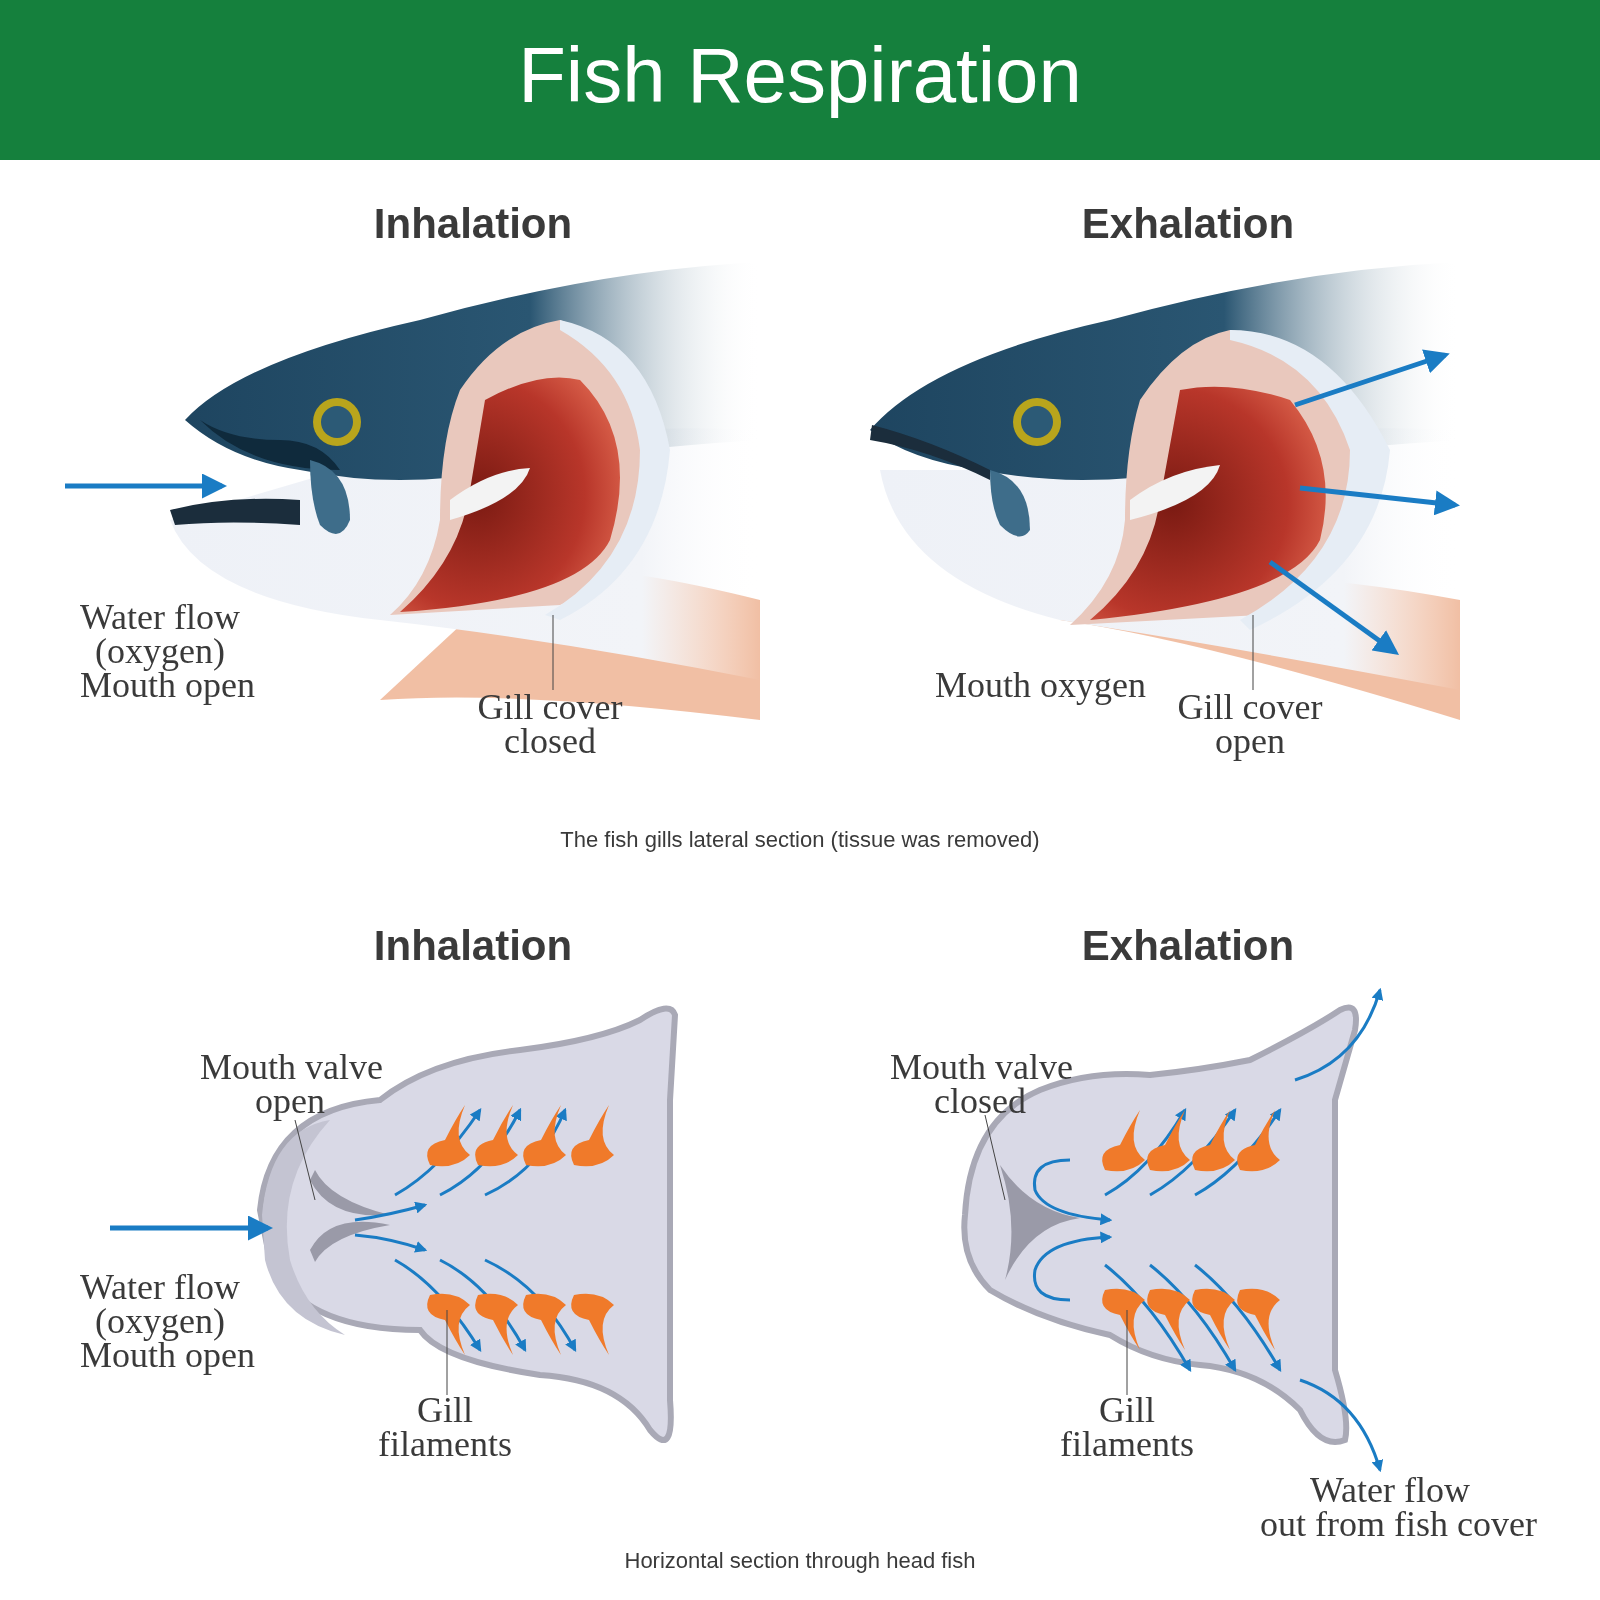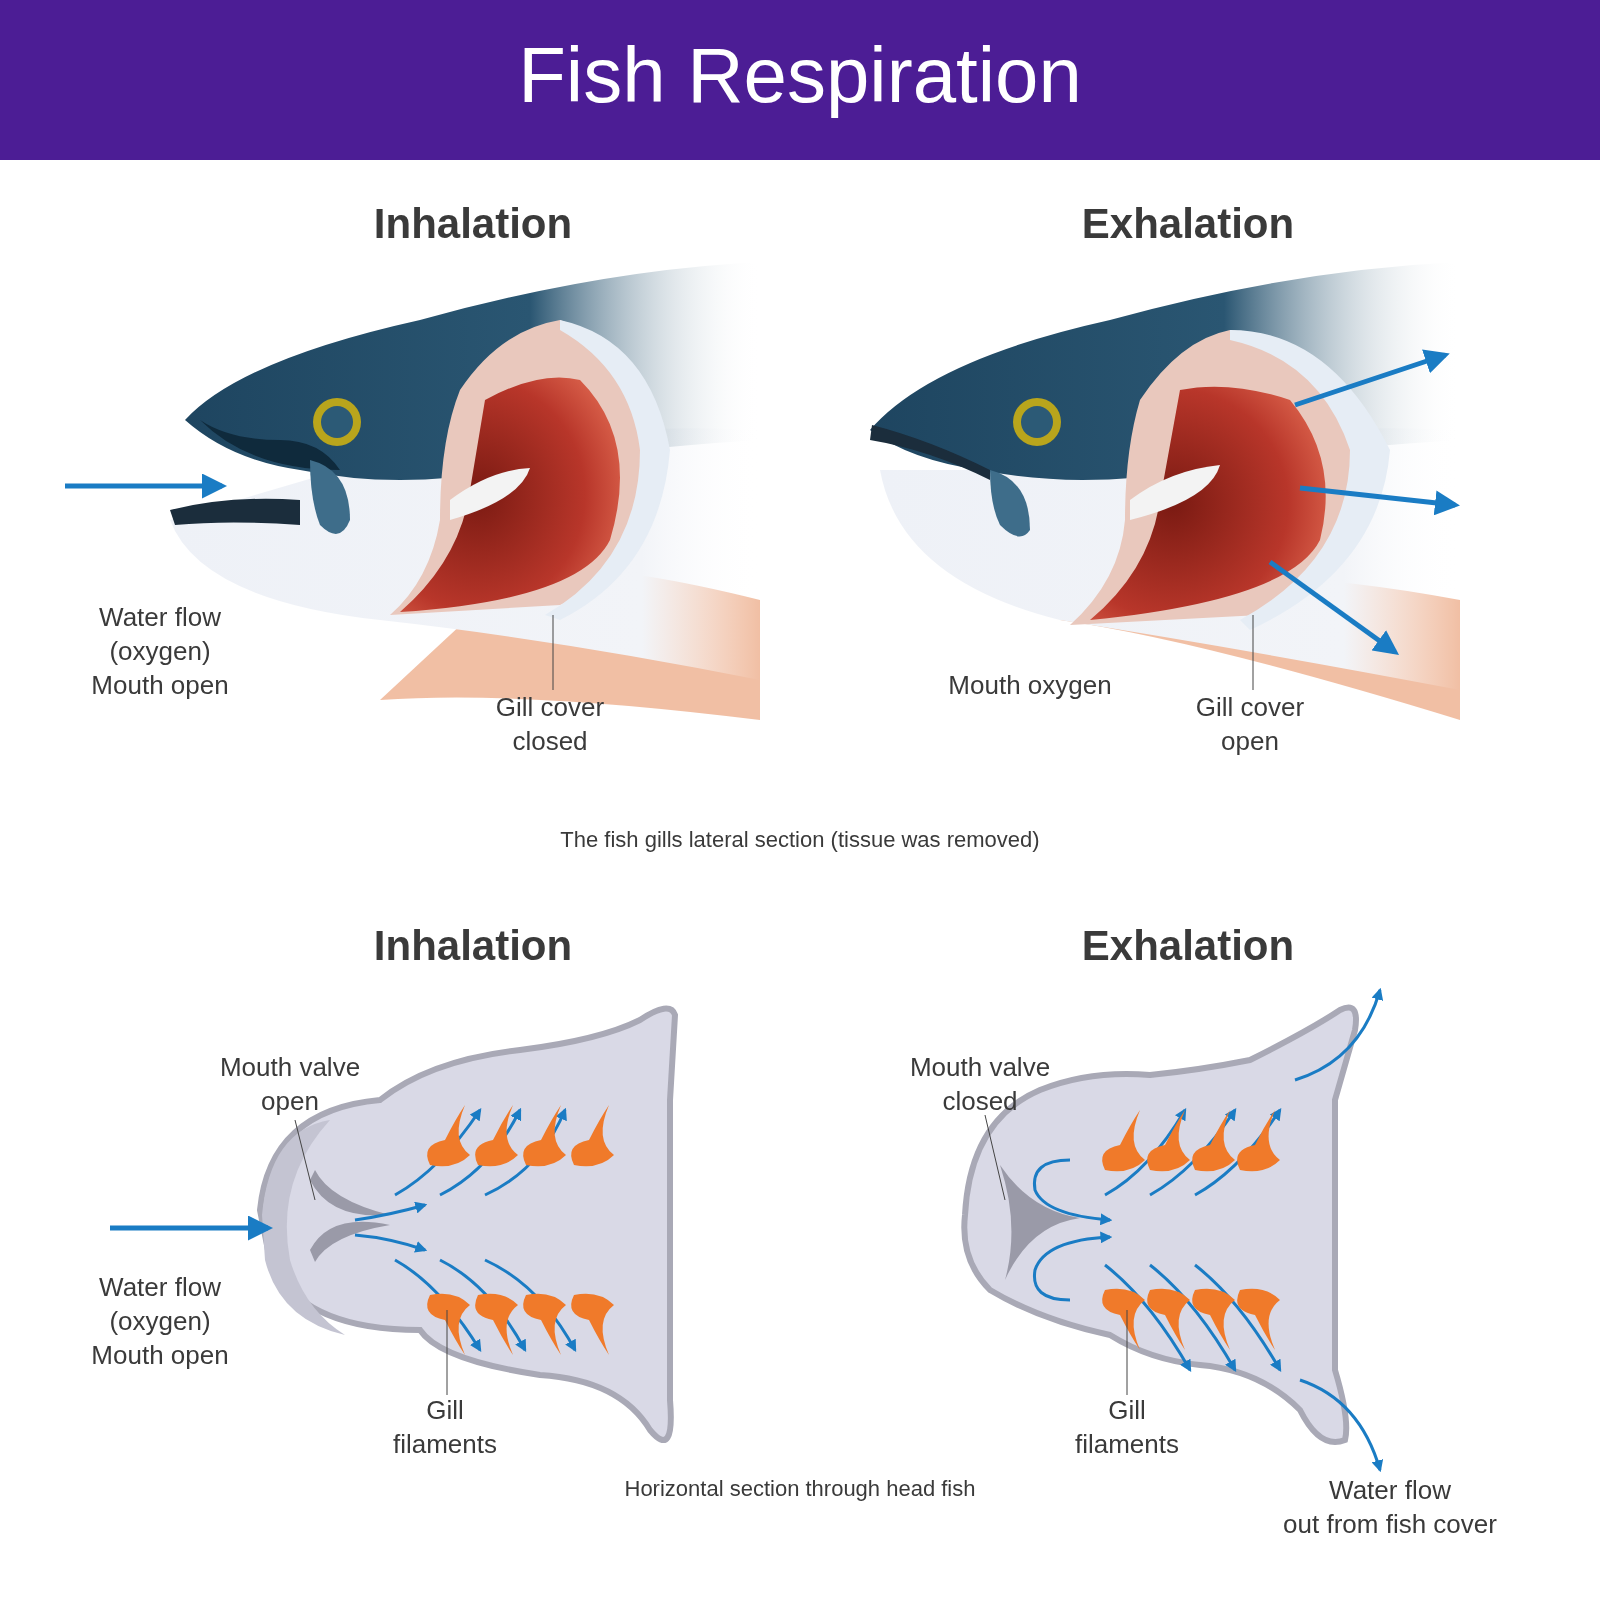--- a/index.html
+++ b/index.html
@@ -1,22 +1,22 @@
 <!DOCTYPE html>
 <html><head>
 <meta charset="utf-8">
 <style>
   html, body { margin:0; padding:0; background:#ffffff; }
   body { width:1600px; height:1600px; position:relative; overflow:hidden;
          font-family:"Liberation Sans", sans-serif; color:#333333; }
-  .banner { position:absolute; left:0; top:0; width:1600px; height:160px; background:#4c1d95; }
+  .banner { position:absolute; left:0; top:0; width:1600px; height:160px; background:#15803d; }
   .banner-title { position:absolute; left:0; top:30px; width:1600px; text-align:center;
                   color:#ffffff; font-size:78px; font-weight:400; letter-spacing:0px; }
   .heading { position:absolute; font-size:42px; font-weight:700; color:#3a3a3a; text-align:center; width:400px; }
-  .label { position:absolute; font-size:26px; color:#3a3a3a; text-align:center; line-height:34px; white-space:nowrap; }
+  .label { position:absolute; font-size:36px; color:#3a3a3a; text-align:center; line-height:34px; white-space:nowrap;font-family:Liberation Serif, serif; }
   .caption { position:absolute; font-size:22px; color:#3a3a3a; text-align:center; width:1600px; left:0; }
   svg.art { position:absolute; left:0; top:0; }
 </style>
 </head>
 <body>
 
 <div class="banner">
   <div class="banner-title">Fish Respiration</div>
 </div>
 
@@ -184,13 +184,13 @@
   <div>closed</div>
 </div>
 <div class="label" style="left:1057px; top:1393px; width:140px;">
   <div>Gill</div>
   <div>filaments</div>
 </div>
 <div class="label" style="left:1260px; top:1473px; width:260px;">
   <div>Water flow</div>
   <div>out from fish cover</div>
 </div>
-<div class="caption" style="top:1476px;">Horizontal section through head fish</div>
+<div class="caption" style="top:1548px;">Horizontal section through head fish</div>
 
 </body></html>

